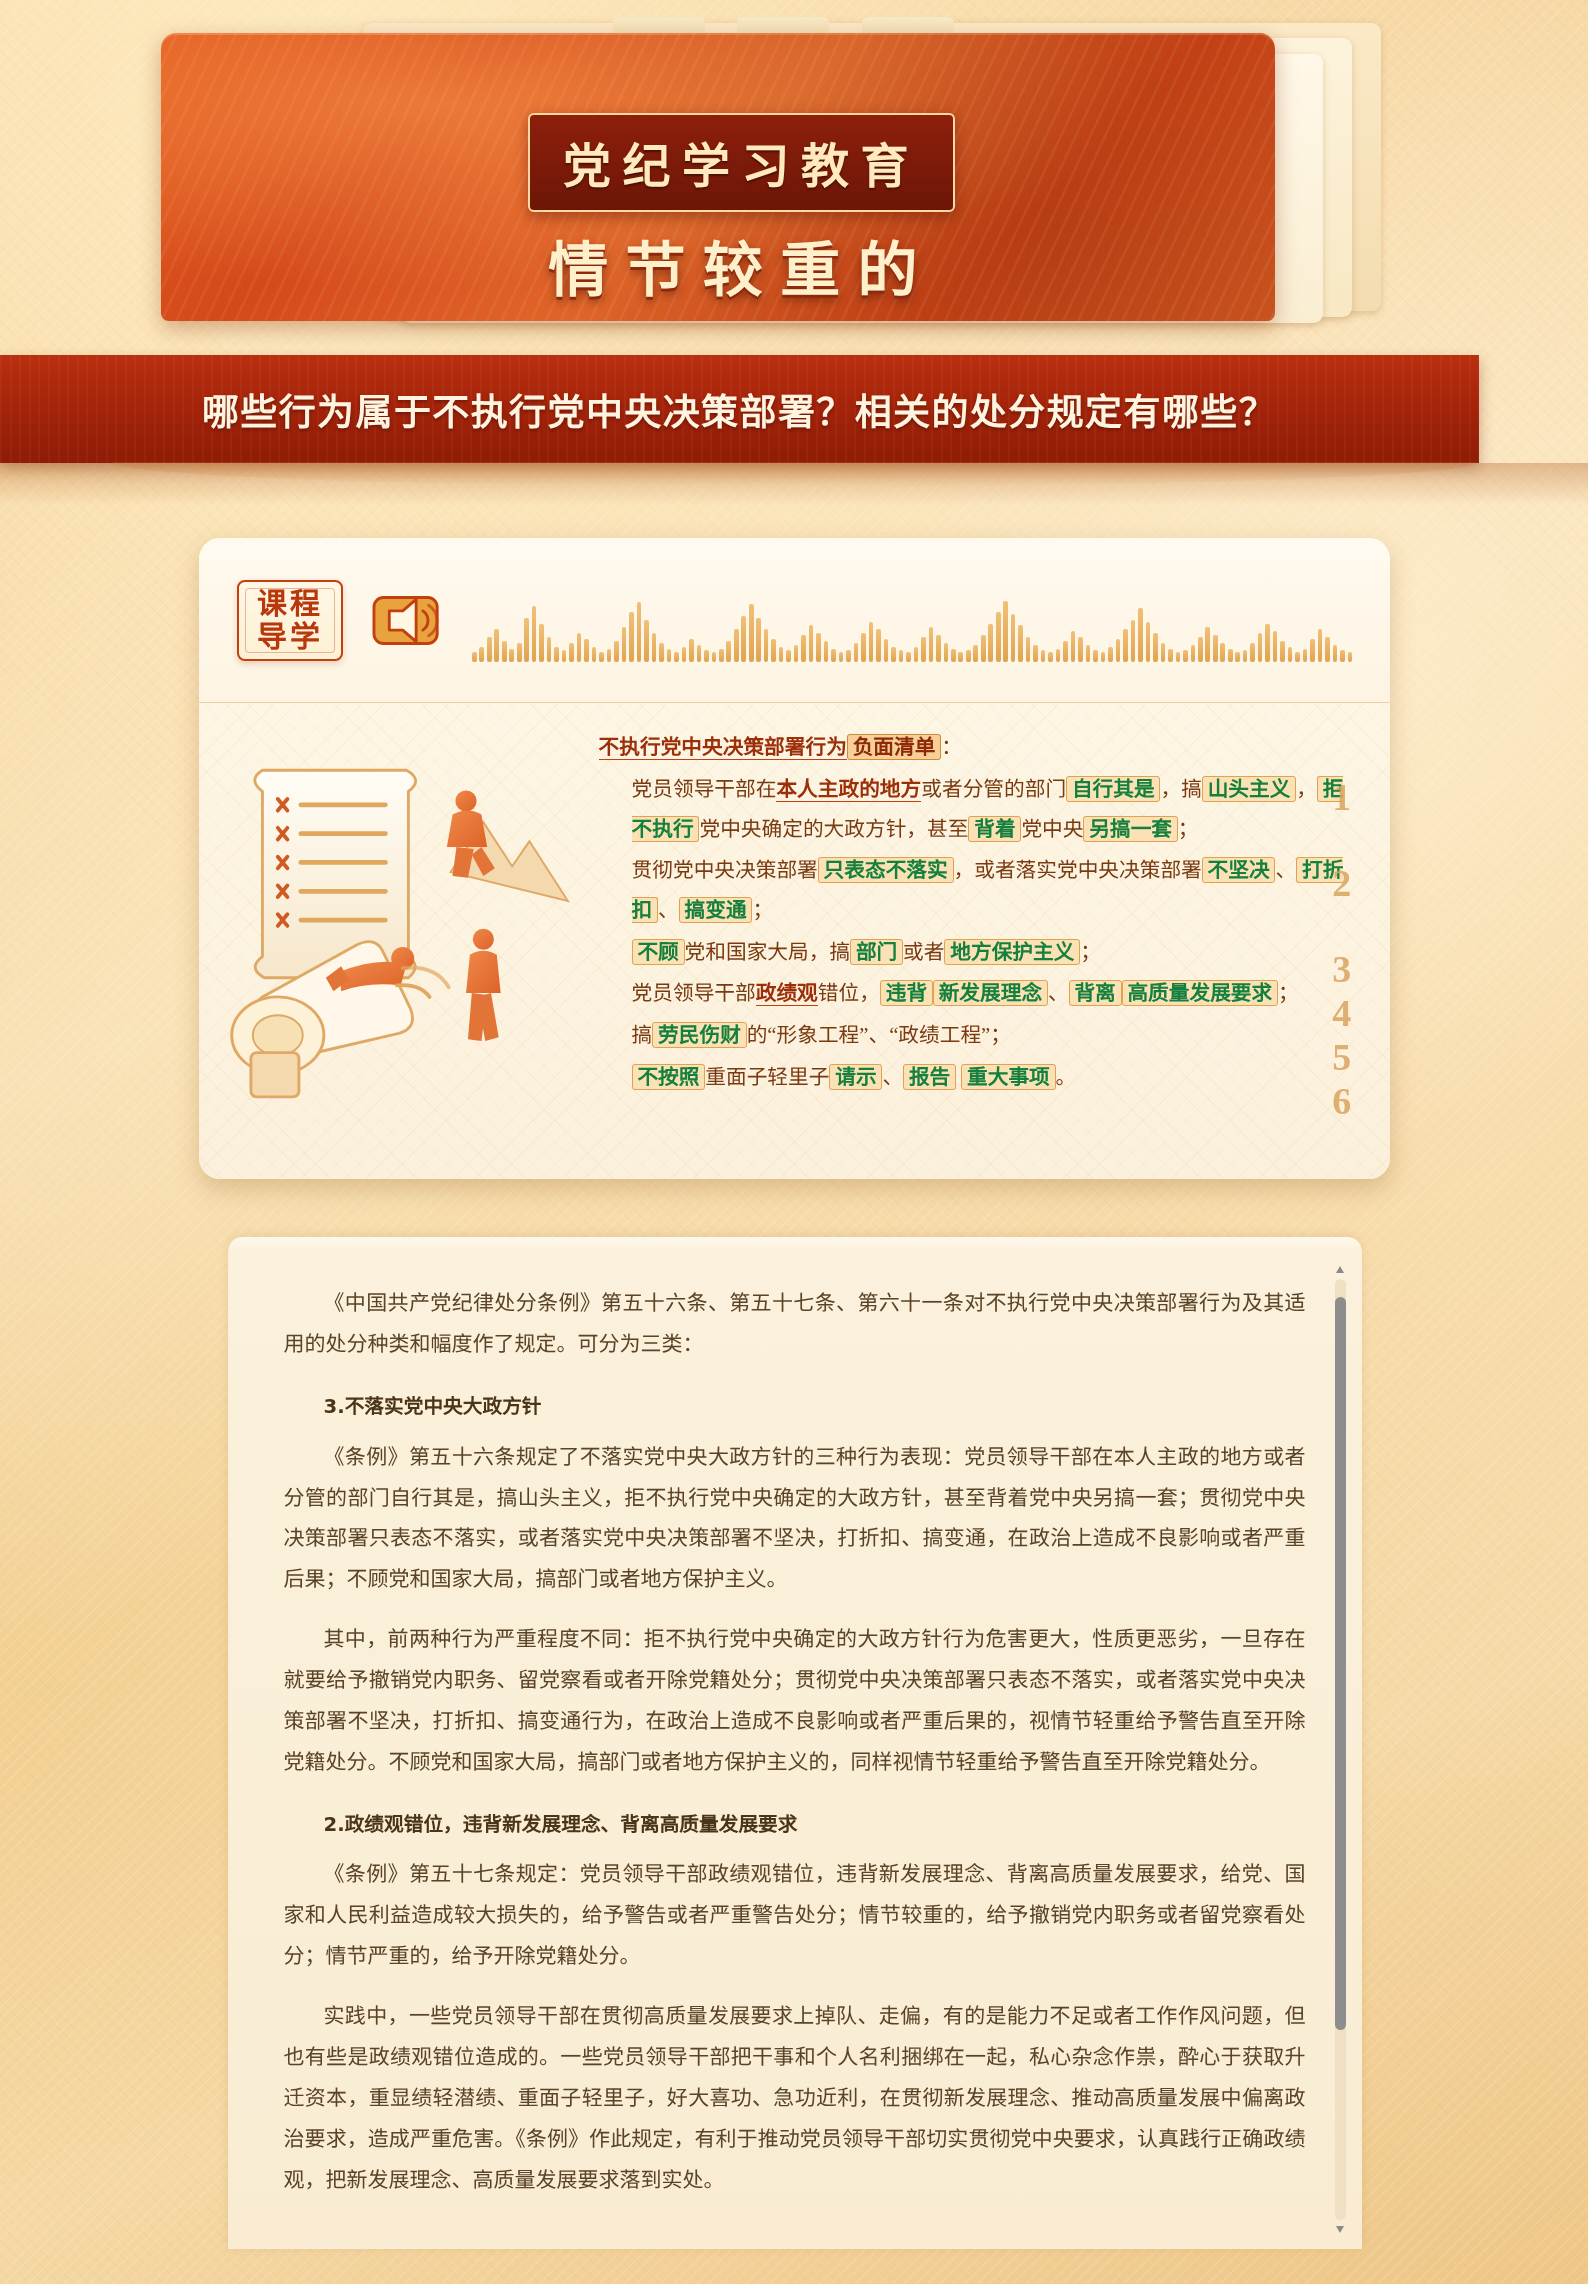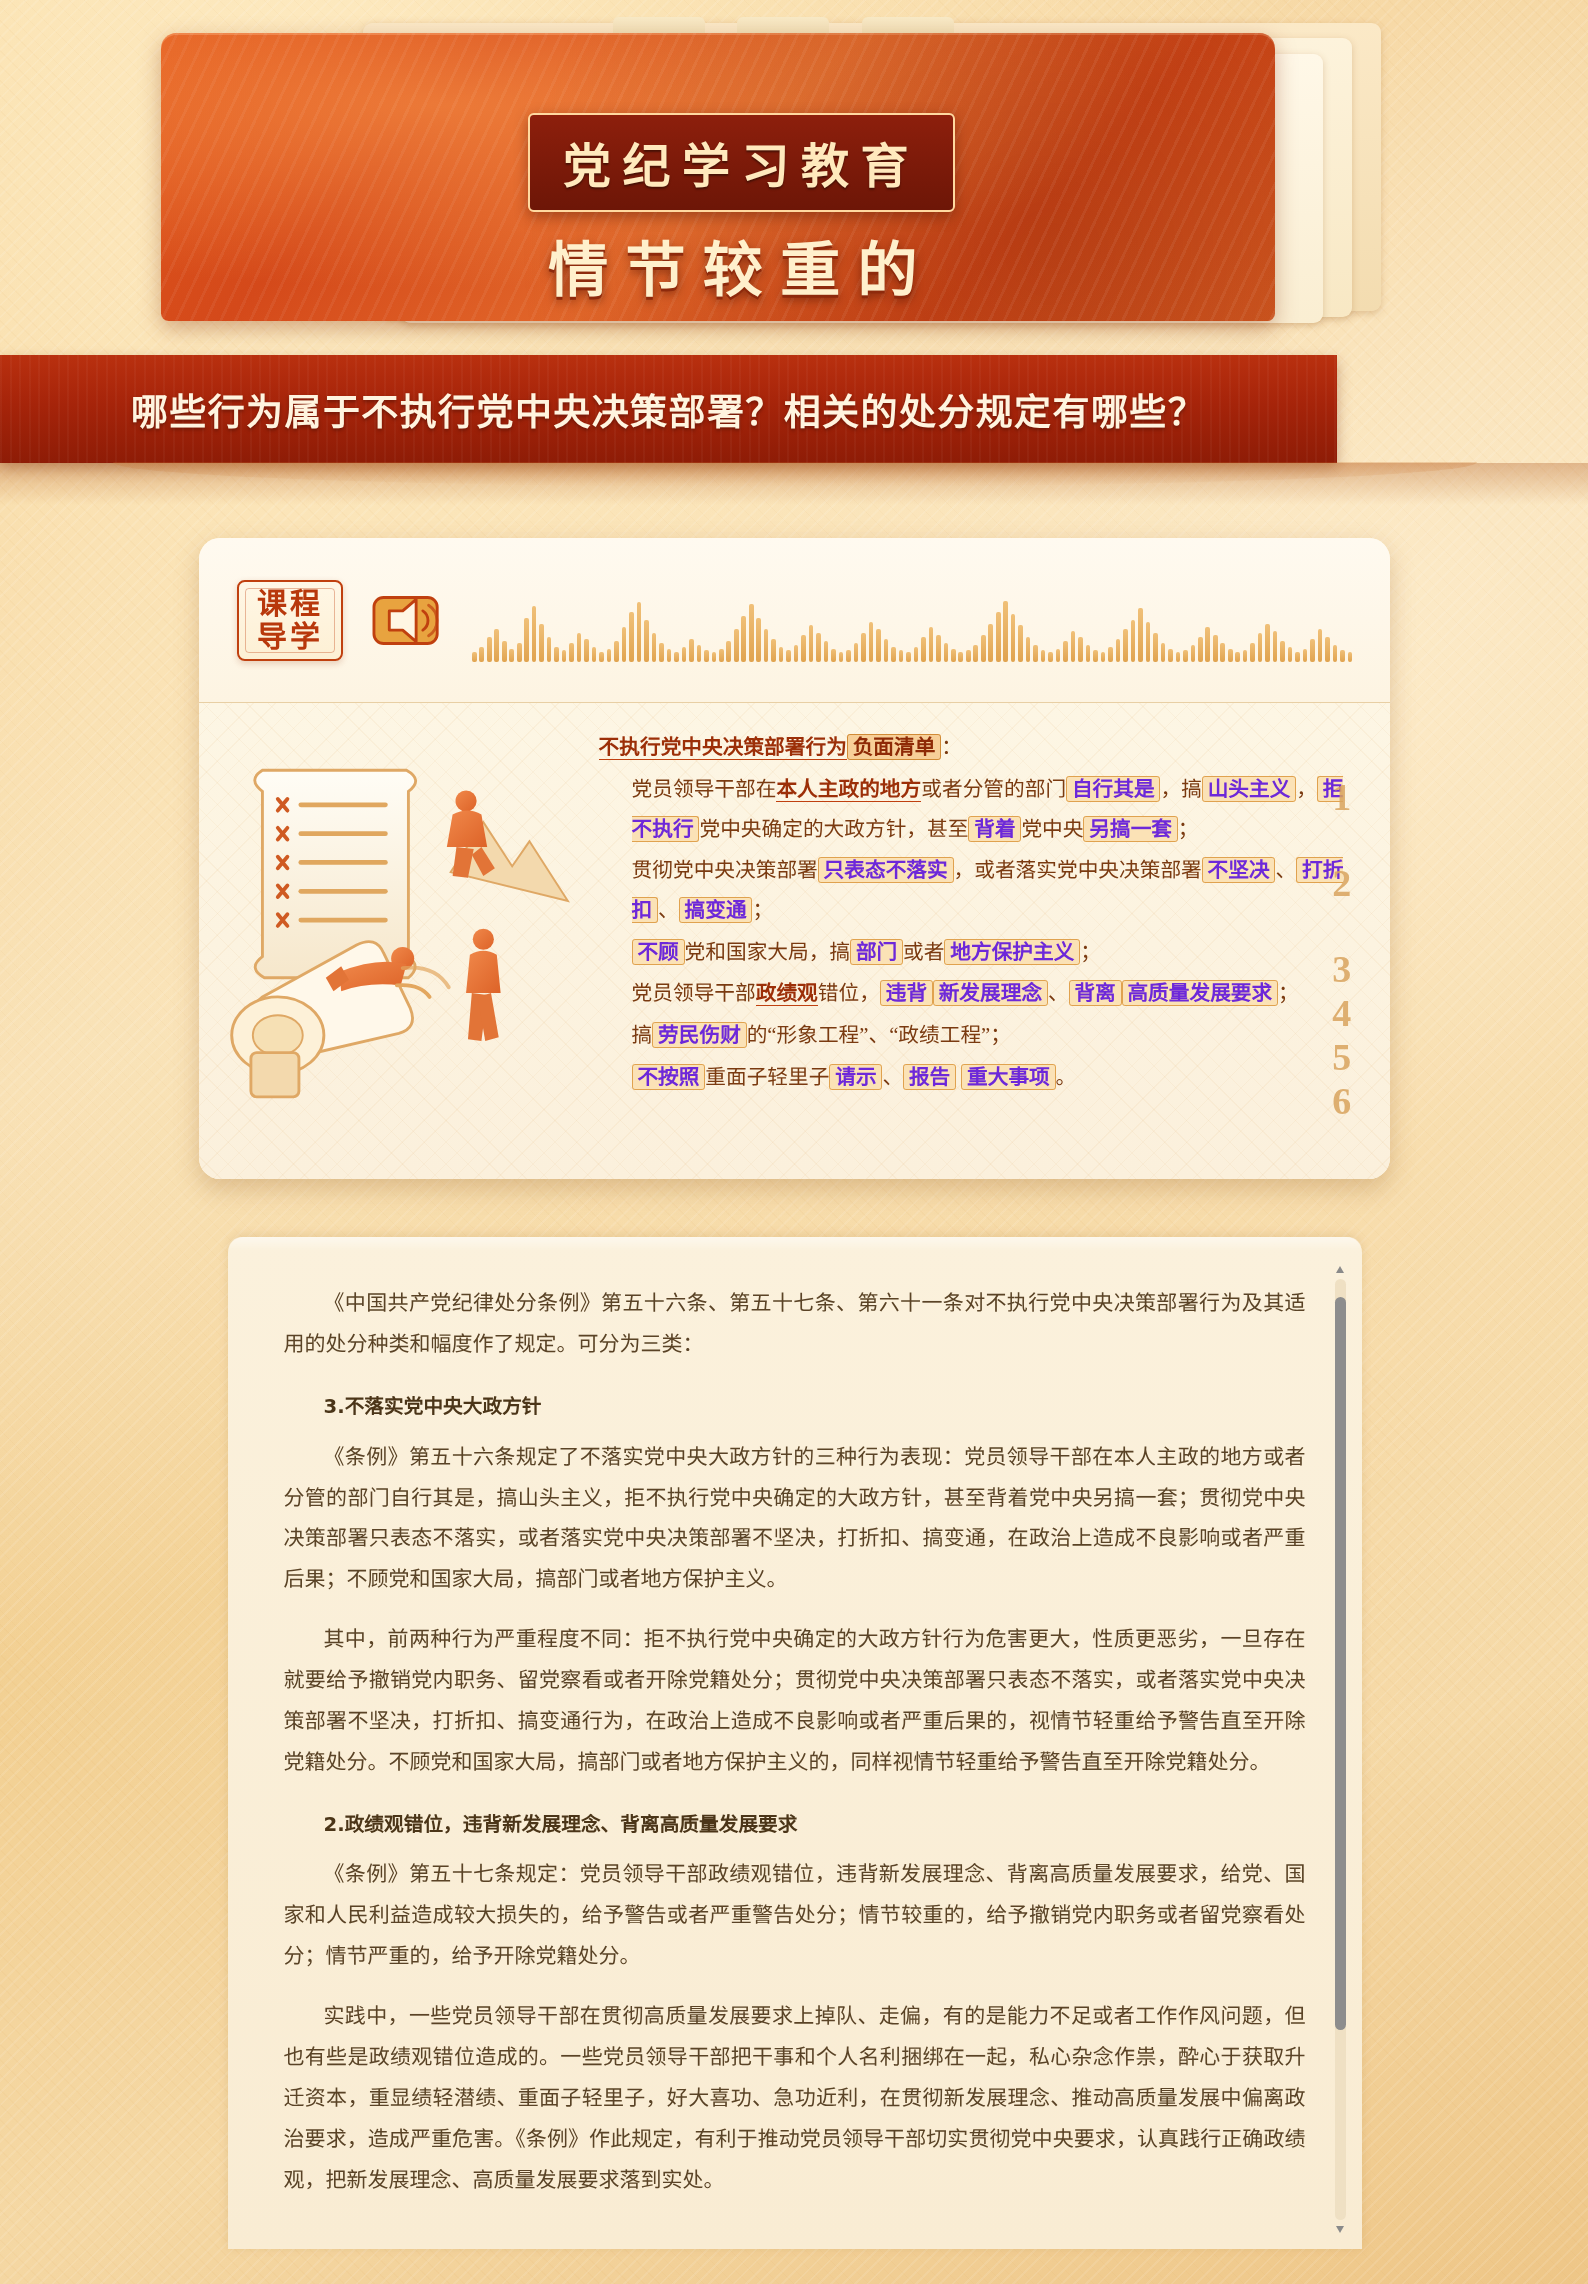--- a/index.html
+++ b/index.html
@@ -117,21 +117,21 @@
   }
 
   
   .banner-wrap {
     position: relative;
     z-index: 3;
     margin-top: -9.6px;
   }
   .red-banner {
     position: relative;
-    width: 1337px;
+    width: 1479px;
     height: 108px;
     background:
       linear-gradient(180deg, #b9300f 0%, #a6240a 45%, #8e1c06 100%);
     box-shadow: 0 5.8px 13.4px rgba(110,35,10,0.35);
     display: flex;
     align-items: center;
     justify-content: center;
   }
   .red-banner::before {
     content:"";
@@ -252,21 +252,21 @@
     line-height: 1.92;
     color: #7a3a10;
     font-family: "DejaVu Sans", "Liberation Sans", sans-serif;
   }
   .u-red { border-bottom: 1.9px solid #c0400f; padding-bottom: 1px; font-weight: bold; color:#9c2f08; }
   .hl {
     background: #fbe2b6;
     border: 1px solid #e0a24f;
     border-radius: 2.9px;
     padding: 1px 4.8px;
-    color: #6d28d9;
+    color: #15803d;
     font-weight: bold;
   }
   .hl-strong {
     background: #f7cf98;
     border: 1px solid #d08a36;
     border-radius: 2.9px;
     padding: 1px 4.8px;
     color: #8e2a06;
     font-weight: bold;
   }

